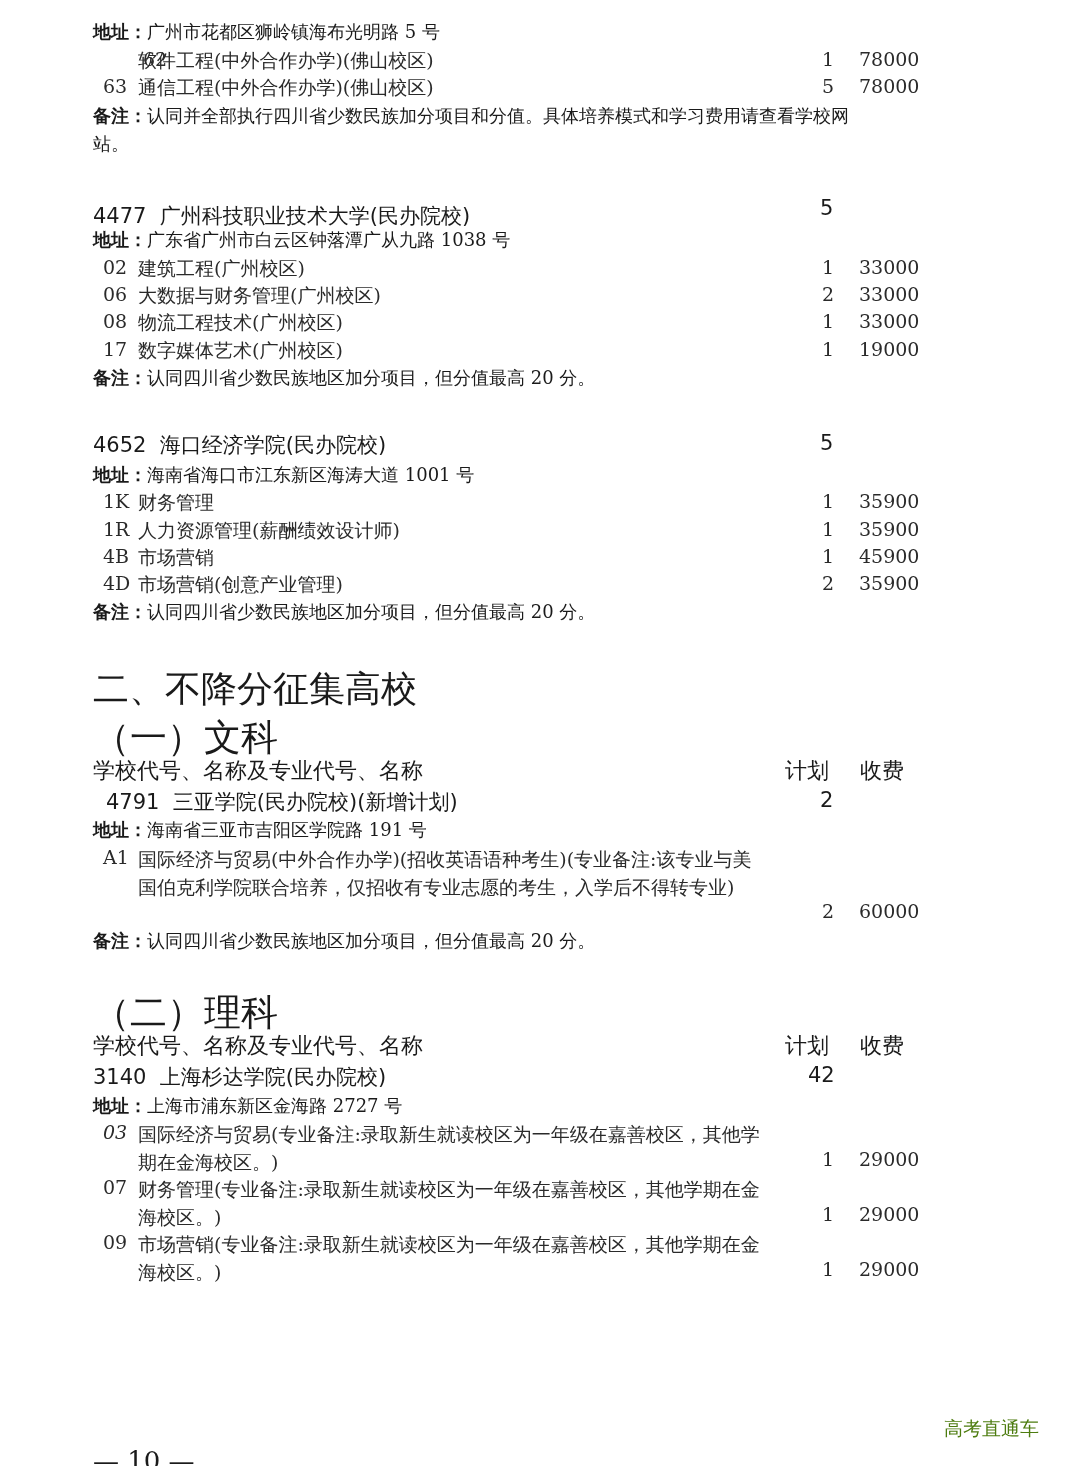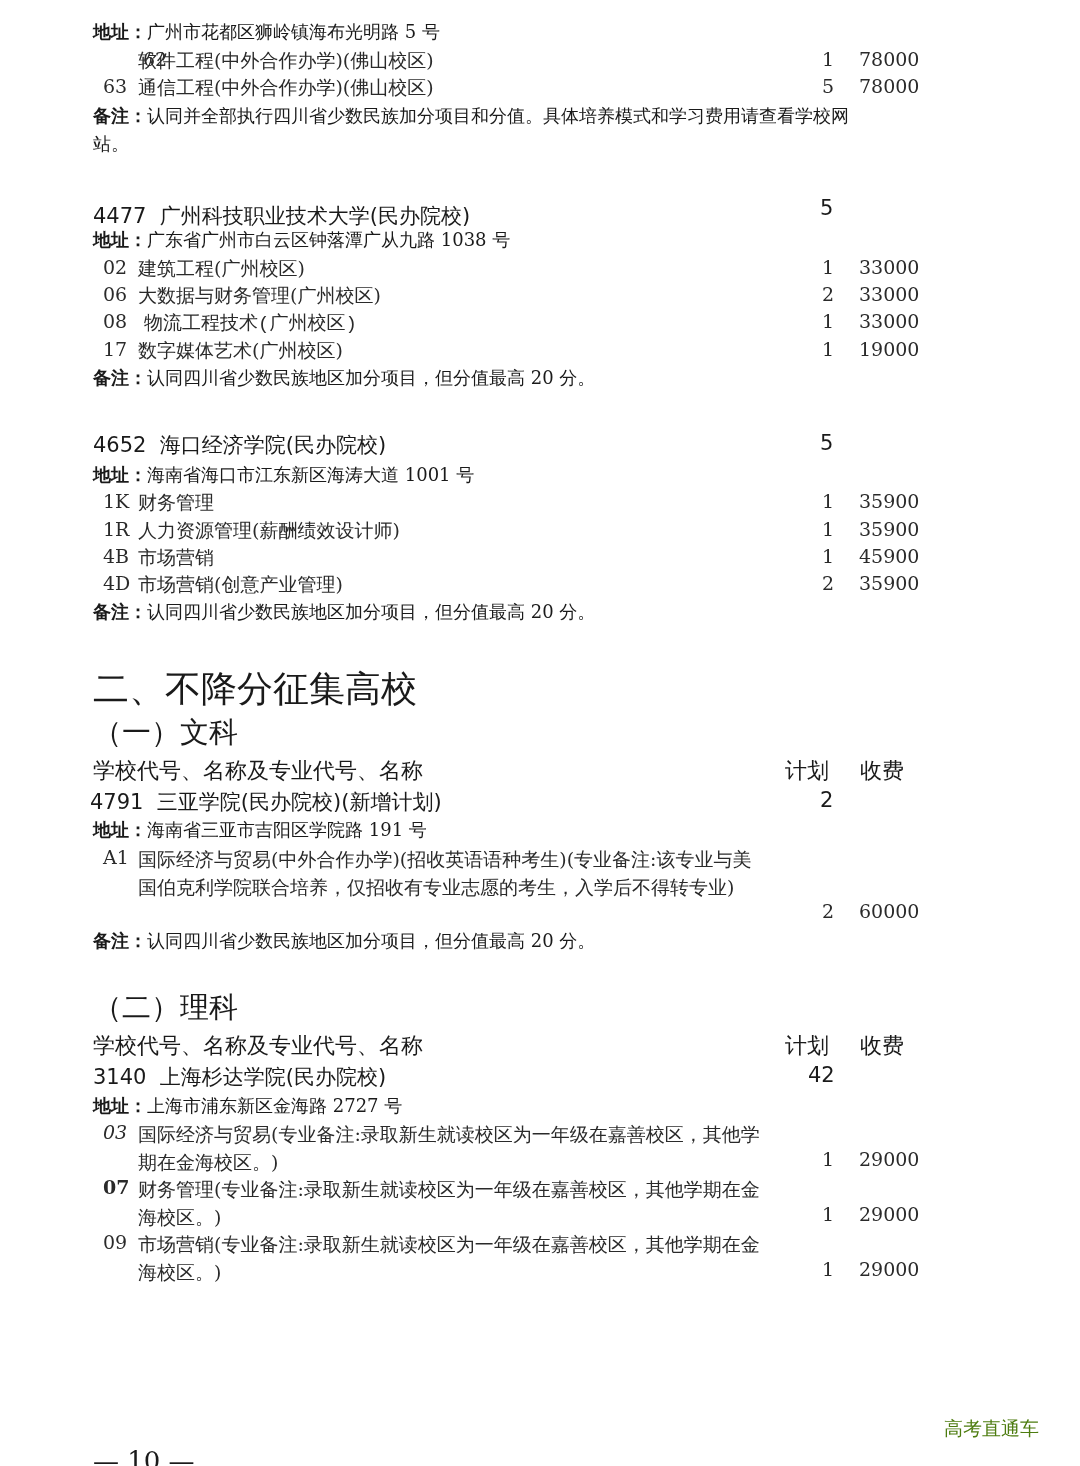--- a/index.html
+++ b/index.html
@@ -7,21 +7,21 @@
   .abs { position: absolute; white-space: nowrap; }
   .line { font-size: 19px; line-height: 28px; }
   .addr { font-family: "DejaVu Serif", "Liberation Serif", serif; font-size: 18px; }
   .addr .lbl, .note .lbl { font-family: "DejaVu Sans", "Liberation Sans", sans-serif; font-weight: bold; }
   .note { font-family: "DejaVu Serif", "Liberation Serif", serif; font-size: 18px; }
   .school { font-family: "DejaVu Sans", "Liberation Sans", sans-serif; font-size: 21px; }
   .major { font-family: "DejaVu Serif", "Liberation Serif", serif; font-size: 19px; color: #2a2a2a; }
   .num { font-family: "DejaVu Serif", "Liberation Serif", serif; font-size: 19px; color: #2a2a2a; }
   .plan-total { font-family: "DejaVu Sans", "Liberation Sans", sans-serif; font-size: 21px; }
   .h1 { font-family: "DejaVu Sans", "Liberation Sans", sans-serif; font-size: 36px; font-weight: 500; }
-  .h2 { font-family: "DejaVu Sans", "Liberation Sans", sans-serif; font-size: 29px; }
+  .h2 { font-family: "DejaVu Sans", "Liberation Sans", sans-serif; font-size: 37px; }
   .colhead { font-family: "DejaVu Sans", "Liberation Sans", sans-serif; font-size: 22px; }
   .wrap { white-space: normal; width: 630px; }
   .pageno { font-family: "DejaVu Serif", "Liberation Serif", serif; font-size: 26px; }
   .wm { font-family: "DejaVu Sans", "Liberation Sans", sans-serif; font-size: 19px; color: #4d7c0f; }
 </style>
 </head>
 <body>
 
 <div class="abs addr" style="left:93px;top:20px;"><span class="lbl">地址：</span><span>广州市花都区狮岭镇海布光明路 5 号</span></div>
 
@@ -46,21 +46,21 @@
 <div class="abs major" style="left:138px;top:256px;">建筑工程(广州校区)</div>
 <div class="abs num" style="left:822px;top:256px;">1</div>
 <div class="abs num" style="left:859px;top:256px;">33000</div>
 
 <div class="abs major" style="left:103px;top:283px;">06</div>
 <div class="abs major" style="left:138px;top:283px;">大数据与财务管理(广州校区)</div>
 <div class="abs num" style="left:822px;top:283px;">2</div>
 <div class="abs num" style="left:859px;top:283px;">33000</div>
 
 <div class="abs major" style="left:103px;top:310px;">08</div>
-<div class="abs major" style="left:144px;top:310px;font-family:Liberation Mono, monospace;">物流工程技术(广州校区)</div>
+<div class="abs major" style="left:138px;top:310px;">物流工程技术(广州校区)</div>
 <div class="abs num" style="left:822px;top:310px;">1</div>
 <div class="abs num" style="left:859px;top:310px;">33000</div>
 
 <div class="abs major" style="left:103px;top:338px;">17</div>
 <div class="abs major" style="left:138px;top:338px;">数字媒体艺术(广州校区)</div>
 <div class="abs num" style="left:822px;top:338px;">1</div>
 <div class="abs num" style="left:859px;top:338px;">19000</div>
 
 <div class="abs note" style="left:93px;top:366px;"><span class="lbl">备注：</span><span>认同四川省少数民族地区加分项目，但分值最高 20 分。</span></div>
 
@@ -90,21 +90,21 @@
 
 <div class="abs note" style="left:93px;top:600px;"><span class="lbl">备注：</span><span>认同四川省少数民族地区加分项目，但分值最高 20 分。</span></div>
 
 <div class="abs h1" style="left:93px;top:665px;">二、不降分征集高校</div>
 <div class="abs h2" style="left:93px;top:713px;">（一）文科</div>
 
 <div class="abs colhead" style="left:93px;top:756px;">学校代号、名称及专业代号、名称</div>
 <div class="abs colhead" style="left:785px;top:756px;">计划</div>
 <div class="abs colhead" style="left:860px;top:756px;">收费</div>
 
-<div class="abs school" style="left:90px;top:788px;"><span>4791</span>&nbsp;&nbsp;<span>三亚学院(民办院校)(新增计划)</span></div>
+<div class="abs school" style="left:106px;top:788px;"><span>4791</span>&nbsp;&nbsp;<span>三亚学院(民办院校)(新增计划)</span></div>
 <div class="abs plan-total" style="left:820px;top:788px;">2</div>
 <div class="abs addr" style="left:93px;top:818px;"><span class="lbl">地址：</span><span>海南省三亚市吉阳区学院路 191 号</span></div>
 
 <div class="abs major" style="left:103px;top:846px;">A1</div>
 <div class="abs major wrap line" style="left:138px;top:845px;">国际经济与贸易(中外合作办学)(招收英语语种考生)(专业备注:该专业与美国伯克利学院联合培养，仅招收有专业志愿的考生，入学后不得转专业)</div>
 <div class="abs num" style="left:822px;top:900px;">2</div>
 <div class="abs num" style="left:859px;top:900px;">60000</div>
 
 <div class="abs note" style="left:93px;top:929px;"><span class="lbl">备注：</span><span>认同四川省少数民族地区加分项目，但分值最高 20 分。</span></div>
 
@@ -116,21 +116,21 @@
 
 <div class="abs school" style="left:93px;top:1063px;"><span>3140</span>&nbsp;&nbsp;<span>上海杉达学院(民办院校)</span></div>
 <div class="abs plan-total" style="left:808px;top:1063px;">42</div>
 <div class="abs addr" style="left:93px;top:1094px;"><span class="lbl">地址：</span><span>上海市浦东新区金海路 2727 号</span></div>
 
 <div class="abs major" style="left:103px;top:1121px;font-style:italic;">03</div>
 <div class="abs major wrap line" style="left:138px;top:1120px;">国际经济与贸易(专业备注:录取新生就读校区为一年级在嘉善校区，其他学期在金海校区。)</div>
 <div class="abs num" style="left:822px;top:1148px;">1</div>
 <div class="abs num" style="left:859px;top:1148px;">29000</div>
 
-<div class="abs major" style="left:103px;top:1176px;font-weight:bold;">07</div>
+<div class="abs major" style="left:103px;top:1176px;">07</div>
 <div class="abs major wrap line" style="left:138px;top:1175px;">财务管理(专业备注:录取新生就读校区为一年级在嘉善校区，其他学期在金海校区。)</div>
 <div class="abs num" style="left:822px;top:1203px;">1</div>
 <div class="abs num" style="left:859px;top:1203px;">29000</div>
 
 <div class="abs major" style="left:103px;top:1231px;">09</div>
 <div class="abs major wrap line" style="left:138px;top:1230px;">市场营销(专业备注:录取新生就读校区为一年级在嘉善校区，其他学期在金海校区。)</div>
 <div class="abs num" style="left:822px;top:1258px;">1</div>
 <div class="abs num" style="left:859px;top:1258px;">29000</div>
 
 <div class="abs pageno" style="left:93px;top:1446px;">— 10 —</div>

